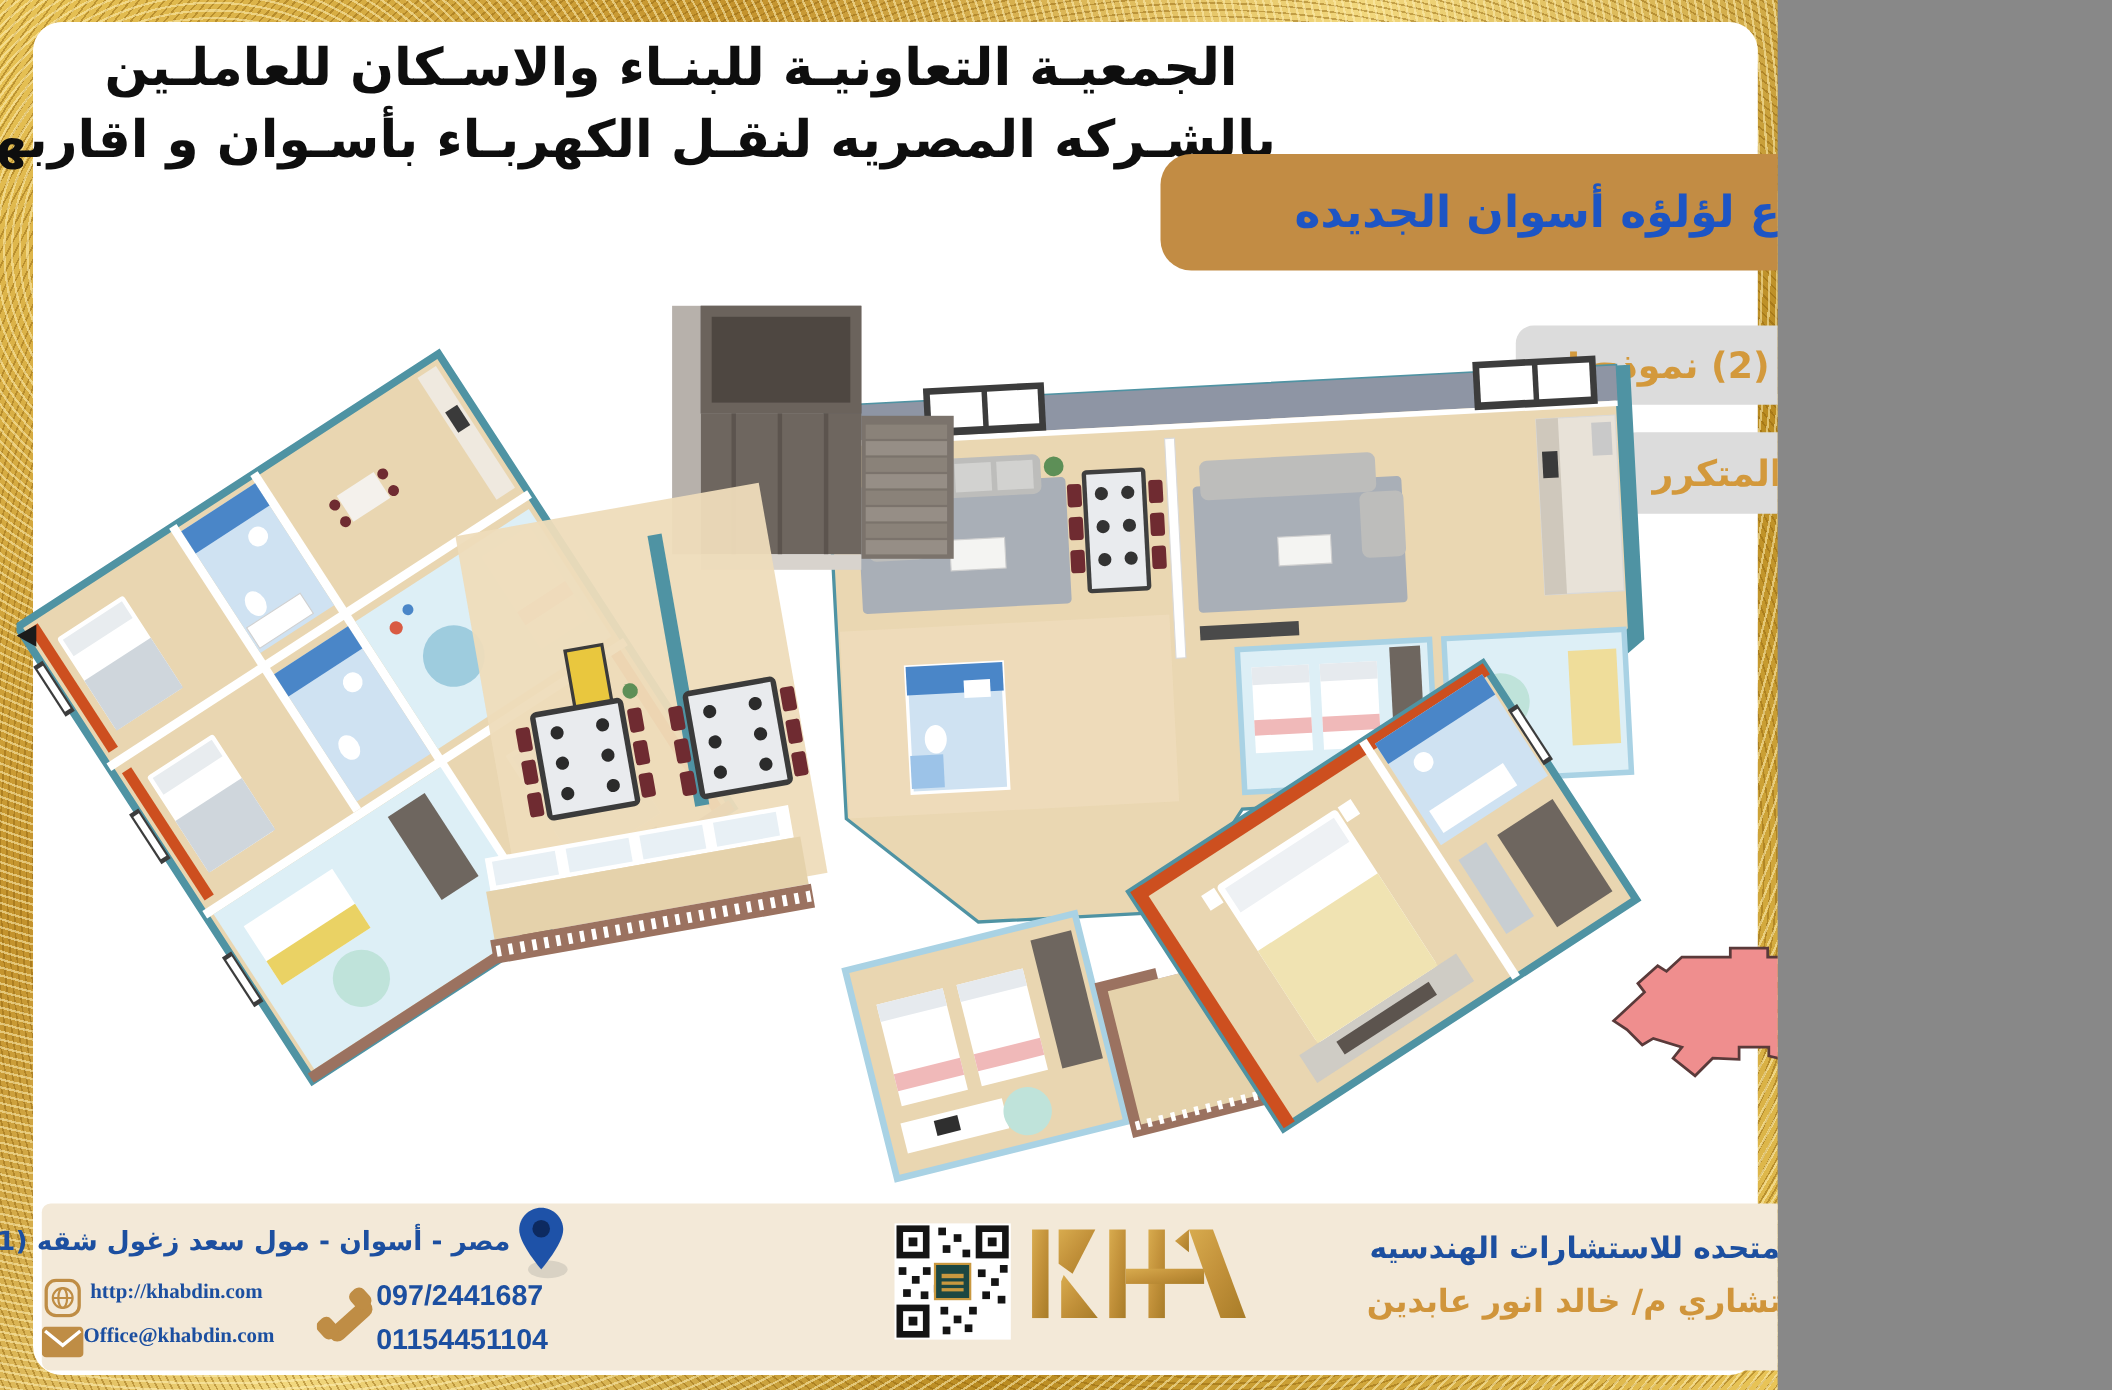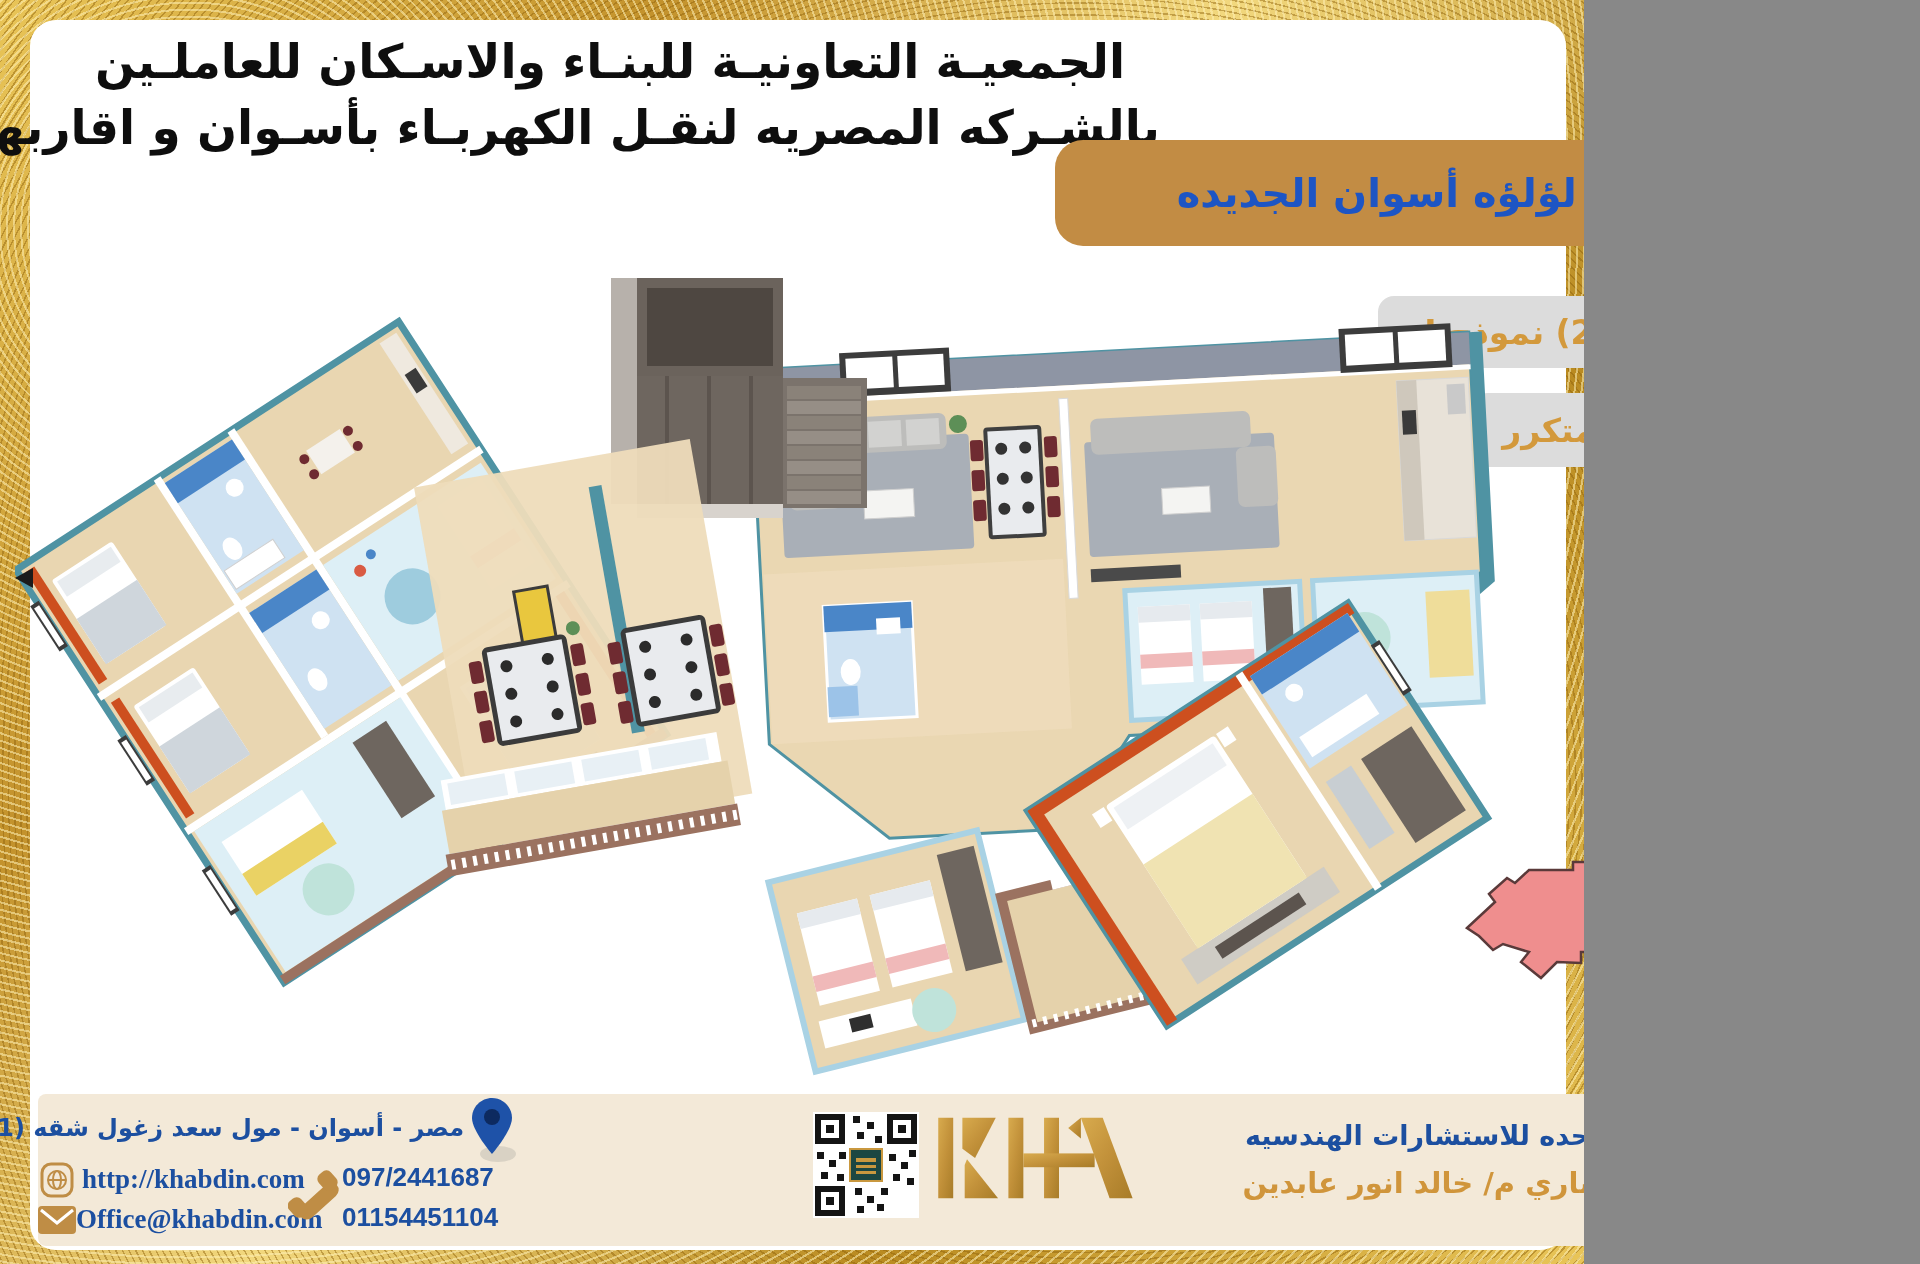--- a/index.html
+++ b/index.html
@@ -1,38 +1,38 @@
 <!DOCTYPE html>
 <html><head>
 <meta charset="utf-8">
 <style>
   html,body{margin:0;padding:0;background:#888;}
   #page{position:relative;width:1584px;height:1264px;overflow:hidden;
         font-family:"DejaVu Sans",sans-serif;
         background:
           repeating-radial-gradient(circle at 12% 18%, rgba(255,240,180,.55) 0 2px, transparent 2px 7px),
           repeating-radial-gradient(circle at 68% 62%, rgba(140,95,10,.45) 0 1.5px, transparent 1.5px 6px),
-          linear-gradient(128deg,#e9c558,#c3922c 26%,#f2d87e 48%,#b98a20 72%,#e9c558);}
+          linear-gradient(128deg,#e9c558,#c3922c 26%,#f2d87e 48%,#b98a20 72%,#e9c558); padding-left: 32px;}
   #panel{position:absolute;left:30px;top:20px;right:18px;bottom:14px;background:#ffffff;border-radius:26px;}
   .abs{position:absolute;}
   .ar{direction:rtl;font-family:"DejaVu Sans",sans-serif;font-weight:bold;}
   .hline{color:#0e0e0e;text-align:center;white-space:nowrap;letter-spacing:-1px;}
   #hline1{left:80px;top:34px;width:1060px;font-size:47px;}
   #hline2{left:40px;top:100px;width:1120px;font-size:47px;}
   #projectBadge{left:1055px;top:140px;width:800px;height:106px;background:#c28c44;border-radius:28px;
       display:flex;align-items:center;justify-content:center;}
   #projectBadge span{color:#1d55c4;font-size:40px;}
   .grayBadge{background:#dcdcdc;border-radius:16px;display:flex;align-items:center;justify-content:center;}
   #bldgBadge{left:1378px;top:296px;width:384px;height:72px;}
   #floorBadge{left:1472px;top:393px;width:242px;height:74px;justify-content:flex-end;}
   .grayBadge span{color:#d3993c;font-size:33px;white-space:nowrap;}
   #footer{left:38px;top:1094px;width:1846px;height:152px;background:#f3e9d8;border-radius:8px;}
   .blue{color:#1c4fa0;}
   #address{left:44px;top:1114px;width:420px;text-align:center;font-size:24px;white-space:nowrap;}
-  .serifLink{font-family:"Liberation Serif",serif;font-weight:bold;font-size:27px;color:#1c4fa0;white-space:nowrap;}
+  .serifLink{font-family:"Liberation Serif",serif;font-weight:bold;font-size:19px;color:#1c4fa0;white-space:nowrap;}
   #website{left:82px;top:1164px;}
   #email{left:76px;top:1204px;}
   .num{font-family:Liberation Sans, sans-serif;font-weight:bold;font-size:26px;color:#1c4fa0;white-space:nowrap;}
   #phone1{left:342px;top:1162px;}
   #phone2{left:342px;top:1202px;}
   #company1{left:1255px;top:1120px;width:520px;text-align:center;font-size:27px;white-space:nowrap;}
   #company2{left:1255px;top:1166px;width:520px;text-align:center;font-size:29px;color:#d0953b;white-space:nowrap;}
   .sr{position:absolute;width:1px;height:1px;overflow:hidden;font-size:1px;color:transparent;}
 </style>
 </head>

